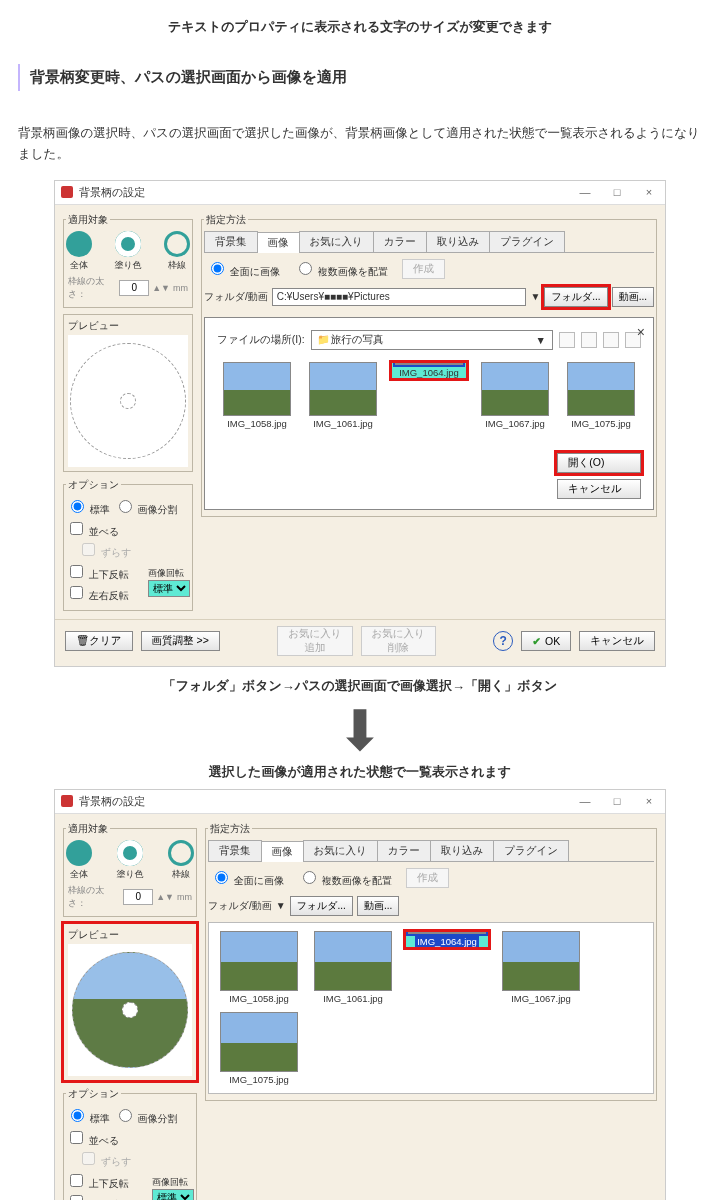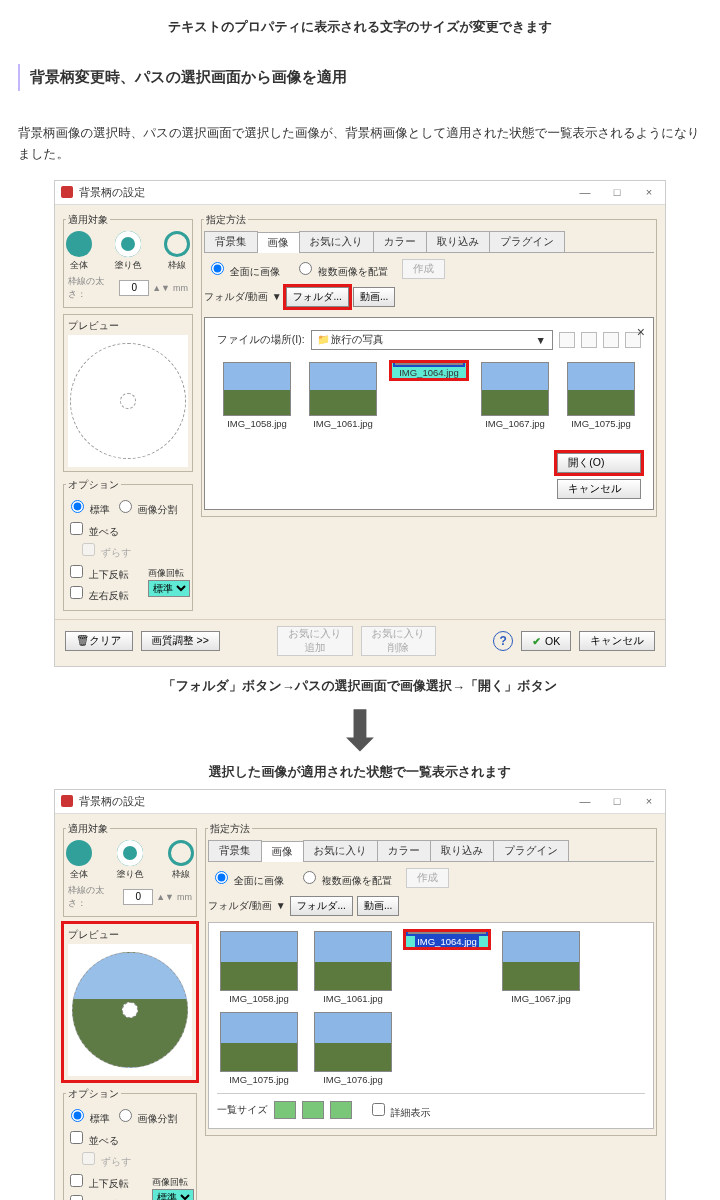--- a/index.html
+++ b/index.html
@@ -160,20 +160,21 @@
           <div class="tab">取り込み</div>
           <div class="tab">プラグイン</div>
         </div>
         <div class="img-mode">
           <label><input type="radio" checked="" style=""> <span>全面に画像</span></label>
           <label><input type="radio" style=""> <span>複数画像を配置</span></label>
           <button class="btn dis">作成</button>
         </div>
         <div class="pathrow">
           <span>フォルダ/動画</span>
+          <div class="txt" style="flex:1">C:¥Users¥■■■■¥Pictures</div>
           <span>▼</span>
           <button class="folder-btn hl-red-h">フォルダ...</button>
           <button class="folder-btn">動画...</button>
         </div>
 
         <div class="inner-dlg">
           <span class="inner-close">×</span>
           <div class="loc-row">
             <span>ファイルの場所(I):</span>
             <div class="loc-sel">📁 <span>旅行の写真</span> <span style="margin-left:auto">▼</span></div>
@@ -339,30 +340,19 @@
             <div class="gcell">
                 <div class="gimg"></div>
                 <div class="tlabel">IMG_1067.jpg</div>
               </div>
           </div>
           <div class="grow">
             <div class="gcell">
                 <div class="gimg"></div>
                 <div class="tlabel">IMG_1075.jpg</div>
               </div>
-            <div class="gcell">
-                <div class="gimg"></div>
-                <div class="tlabel">IMG_1076.jpg</div>
-              </div>
-          </div>
-          <div class="size-row">
-            <span>一覧サイズ</span>
-            <span class="szbtn"></span>
-            <span class="szbtn"></span>
-            <span class="szbtn"></span>
-            <label style="margin-left:10px"><input type="checkbox" style=""> <span>詳細表示</span></label>
           </div>
         </div>
       </fieldset>
     </div>
   </div>
 
 </div>
 
 </body></html>

